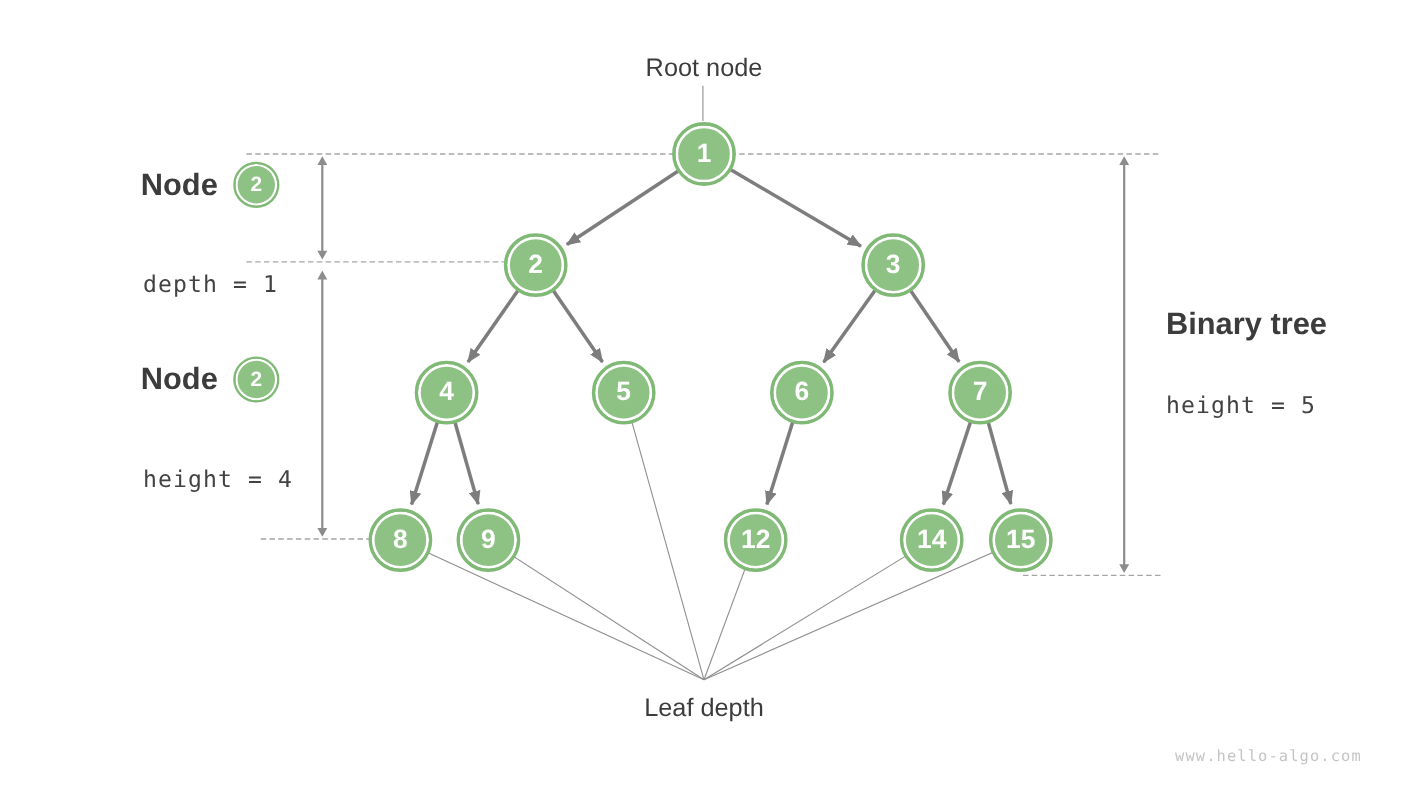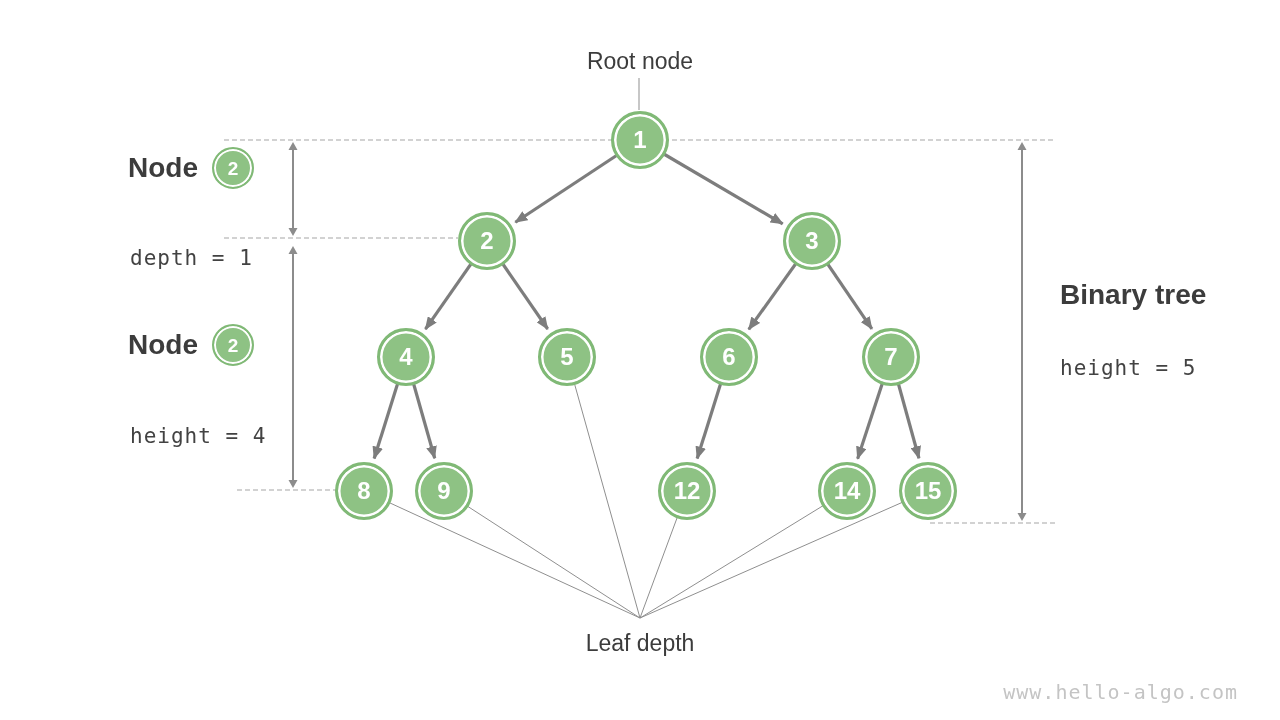--- a/index.html
+++ b/index.html
@@ -94,21 +94,21 @@
     font-size: 21px;
     letter-spacing: 1px;
     color: #424242;
     white-space: nowrap;
     line-height: 1;
     margin-top: 40px;
   }
   .watermark {
     position: absolute;
     font-family: "DejaVu Sans Mono", monospace;
-    font-size: 20px;
+    font-size: 14px;
     letter-spacing: 1px;
     color: var(--watermark, #c4c4c4);
     white-space: nowrap;
   }
 </style>
 </head>
 <body>
 
 <div id="canvas">
 

